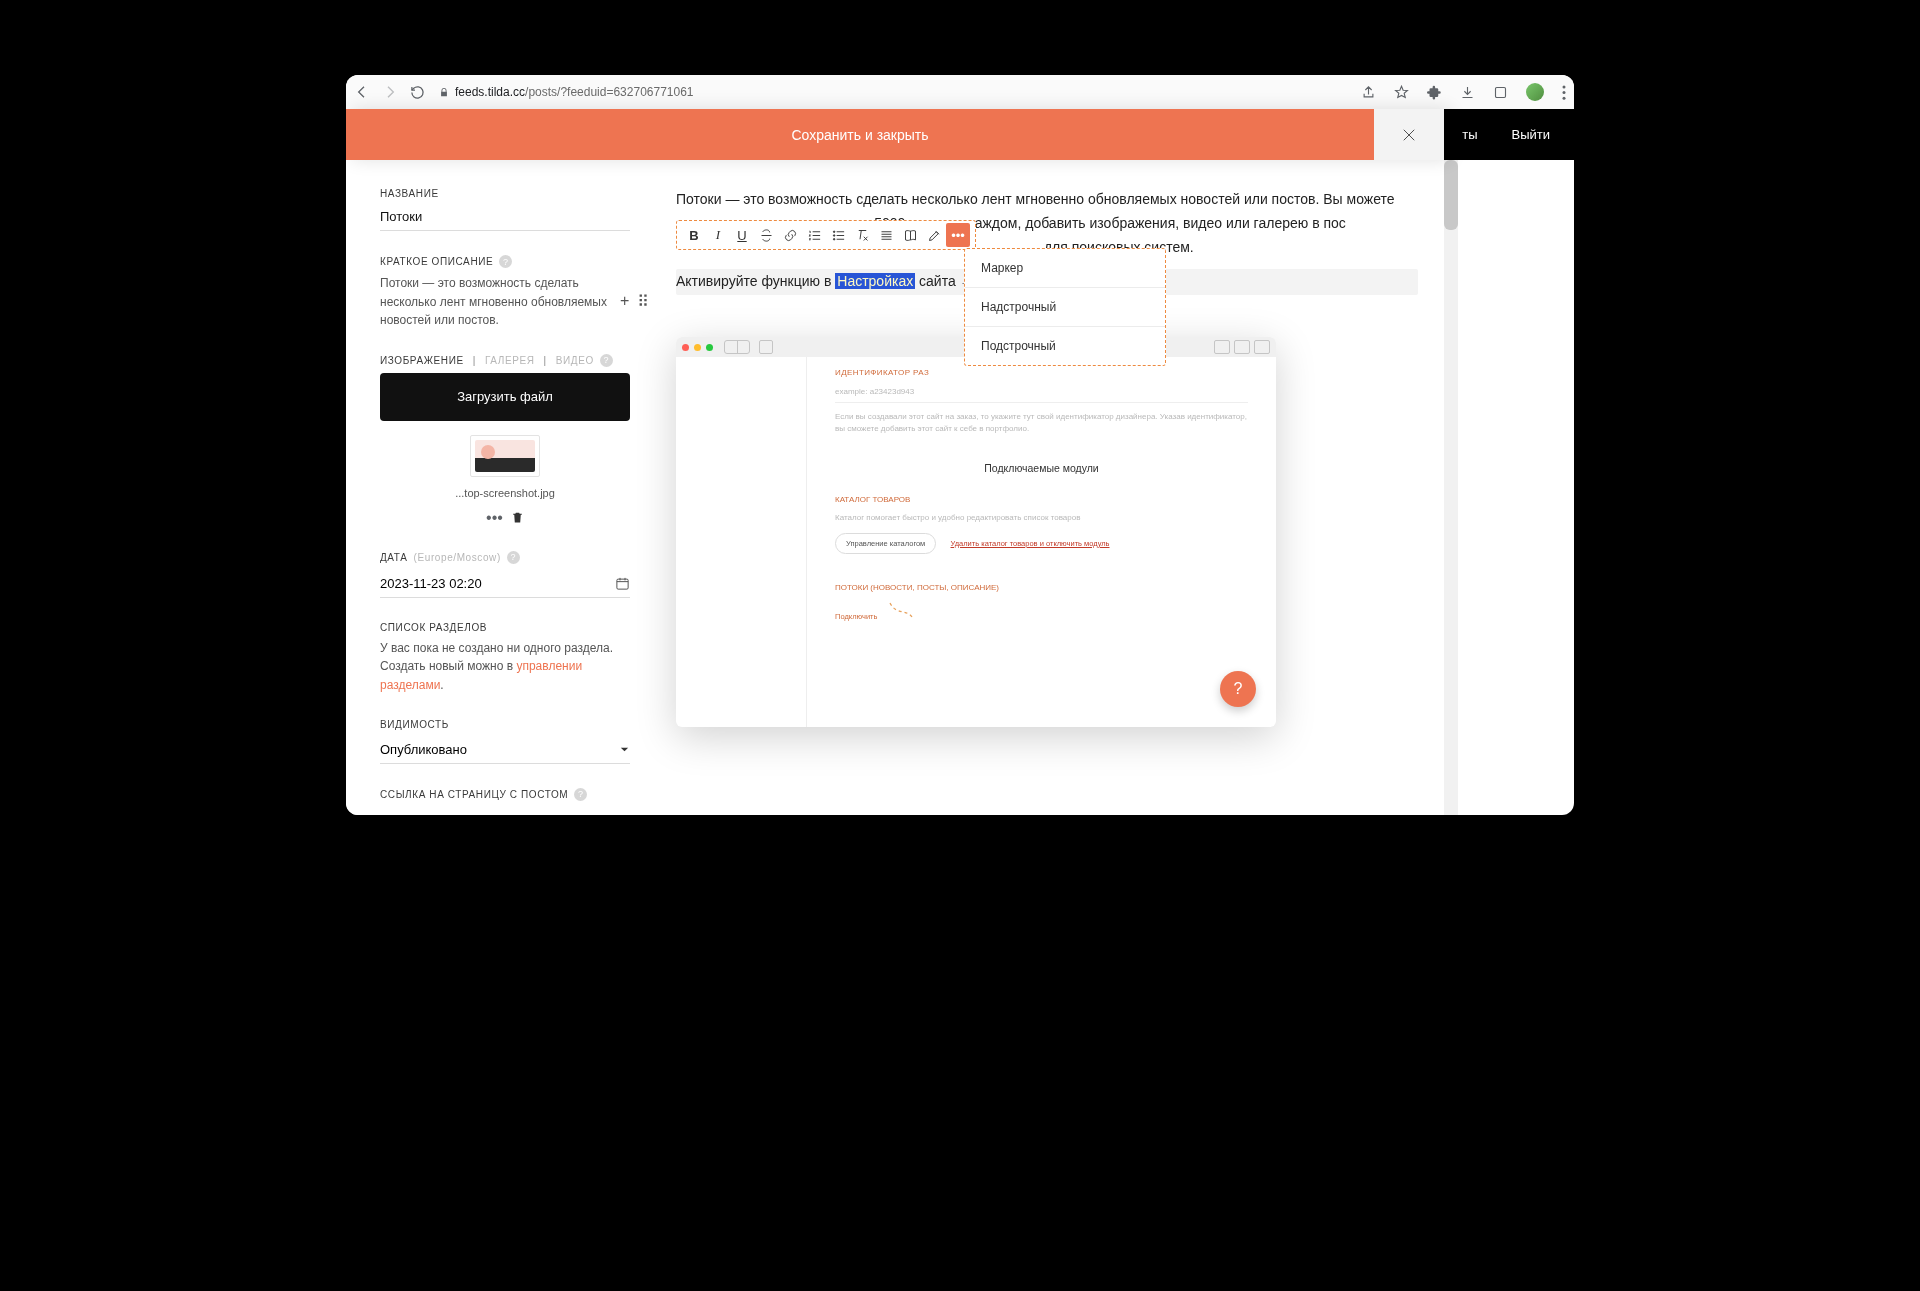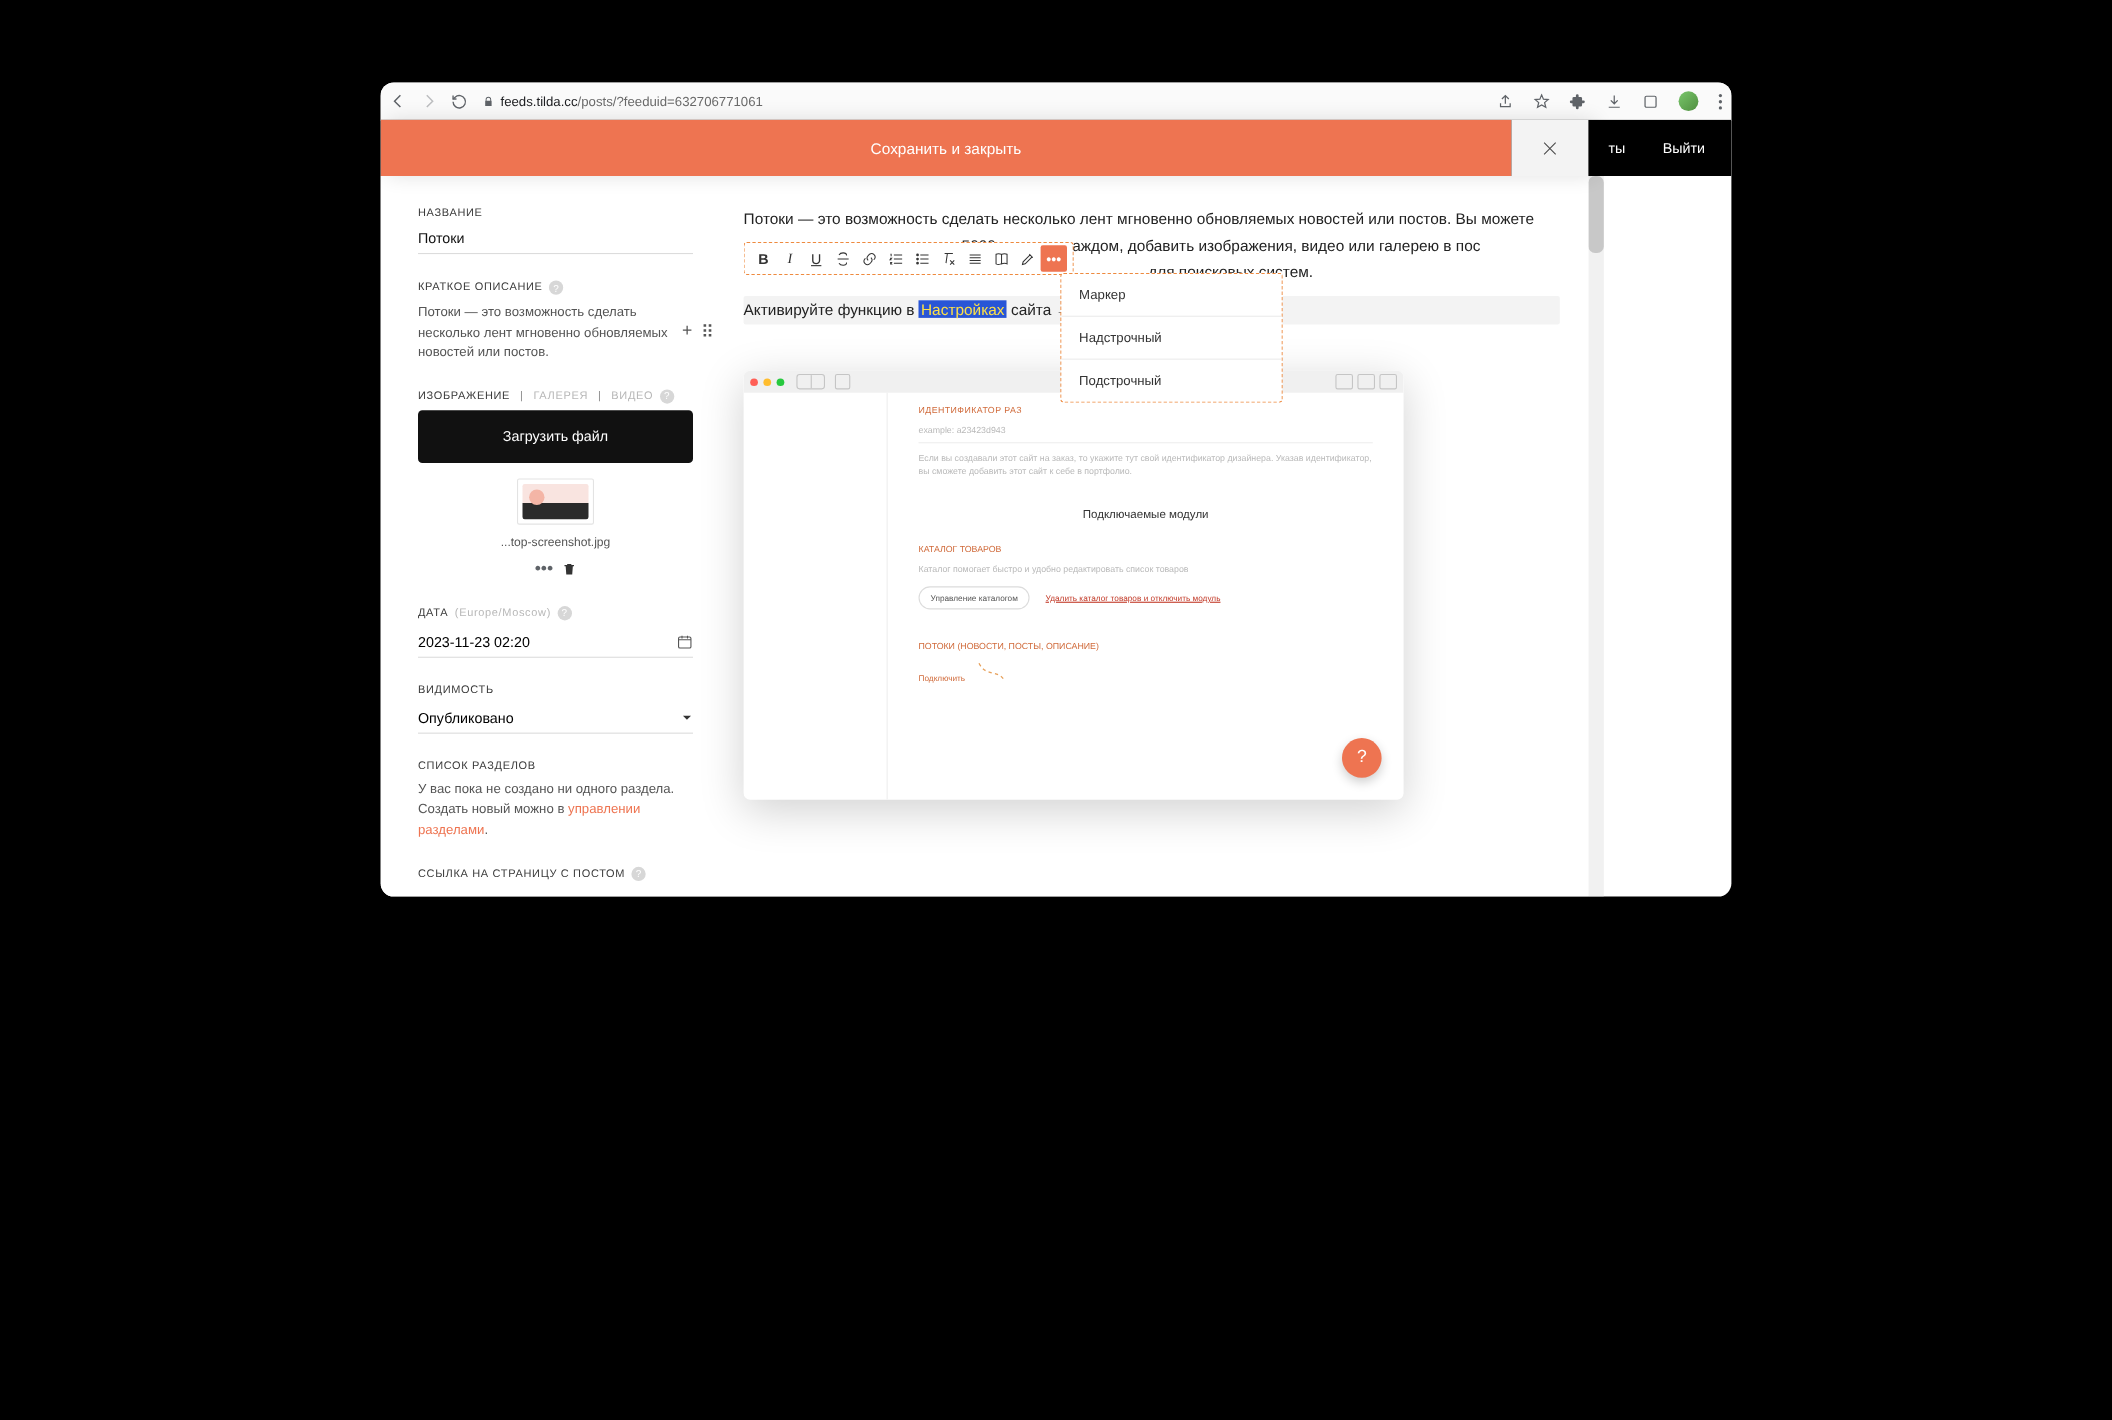--- a/index.html
+++ b/index.html
@@ -56,21 +56,21 @@
   .file-name{flex:1;font-size:11px;color:#555;}
   .file-actions{display:flex;gap:8px;color:#333;}
   .date-row{display:flex;align-items:center;width:250px;border-bottom:1px solid #dcdcdc;}
   .date-row input{flex:1;border:none;font-size:13px;padding:6px 0;background:transparent;font-family:inherit;}
   .link-orange{color:var(--accent);text-decoration:none;}
   .checkbox{width:13px;height:13px;border:1.5px solid #666;border-radius:2px;display:inline-block;vertical-align:middle;margin-right:6px;}
   
   .editor{flex:1;padding:28px 26px 0 30px;position:relative;min-width:0;}
   .para{font-size:14px;line-height:1.7;color:#222;margin:0 0 10px;}
   .add-handle{position:absolute;left:-26px;top:132px;display:flex;gap:8px;color:#555;font-size:16px;}
-  .sel-word{background:var(--blue-sel);color:#fde047;padding:0 2px;}
+  .sel-word{background:var(--blue-sel);color:#fef9c3;padding:0 2px;}
   
   .tbar{position:absolute;top:60px;left:30px;display:flex;align-items:center;gap:0;background:#fff;border:1.5px dashed var(--dash-orange);border-radius:3px;height:28px;padding:0 5px;}
   .tbar .tb{width:24px;height:24px;display:flex;align-items:center;justify-content:center;color:#333;cursor:pointer;font-size:13px;gap:2px;}
   .tb svg{width:15px;height:15px;stroke:#333;fill:none;stroke-width:1.5;}
   .tb.bold{font-weight:700;}
   .tb.ital{font-style:italic;font-family:Georgia,serif;}
   .tb.und{text-decoration:underline;}
   .tb.more{background:var(--accent);color:#fff;border-radius:2px;}
   
   .submenu{position:absolute;top:88px;left:318px;width:200px;background:#fff;border:1.5px dashed var(--dash-orange);border-radius:3px;z-index:10;font-size:12px;color:#333;}
@@ -244,35 +244,35 @@
           <span class="ic">
               <svg width="15" height="15" viewBox="0 0 24 24" fill="none" stroke="#555" stroke-width="1.6">
                 <rect x="3" y="5" width="18" height="16" rx="2"></rect>
                 <path d="M3 9h18M8 3v4M16 3v4"></path>
               </svg>
             </span>
         </div>
       </div>
 
       <div class="sb-block">
+        <div class="sb-label">СПИСОК РАЗДЕЛОВ</div>
+        <div class="sb-text">
+          <span>У вас пока не создано ни одного раздела. Создать новый можно в </span><a class="link-orange">управлении разделами</a>.
+        </div>
+      </div>
+
+      <div class="sb-block">
         <div class="sb-label">ВИДИМОСТЬ</div>
         <div class="date-row">
           <input class="sb-input" style="border: none;" value="Опубликовано">
           <span class="ic">
               <svg width="11" height="11" viewBox="0 0 24 24" fill="#333">
                 <path d="M4 8l8 8 8-8z"></path>
               </svg>
             </span>
-        </div>
-      </div>
-
-      <div class="sb-block">
-        <div class="sb-label">СПИСОК РАЗДЕЛОВ</div>
-        <div class="sb-text">
-          <span>У вас пока не создано ни одного раздела. Создать новый можно в </span><a class="link-orange">управлении разделами</a>.
         </div>
       </div>
 
       <div class="sb-block">
         <div class="sb-label">
           <span>ССЫЛКА НА СТРАНИЦУ С ПОСТОМ</span>
           <span class="help-dot">?</span>
         </div>
       </div>
 

